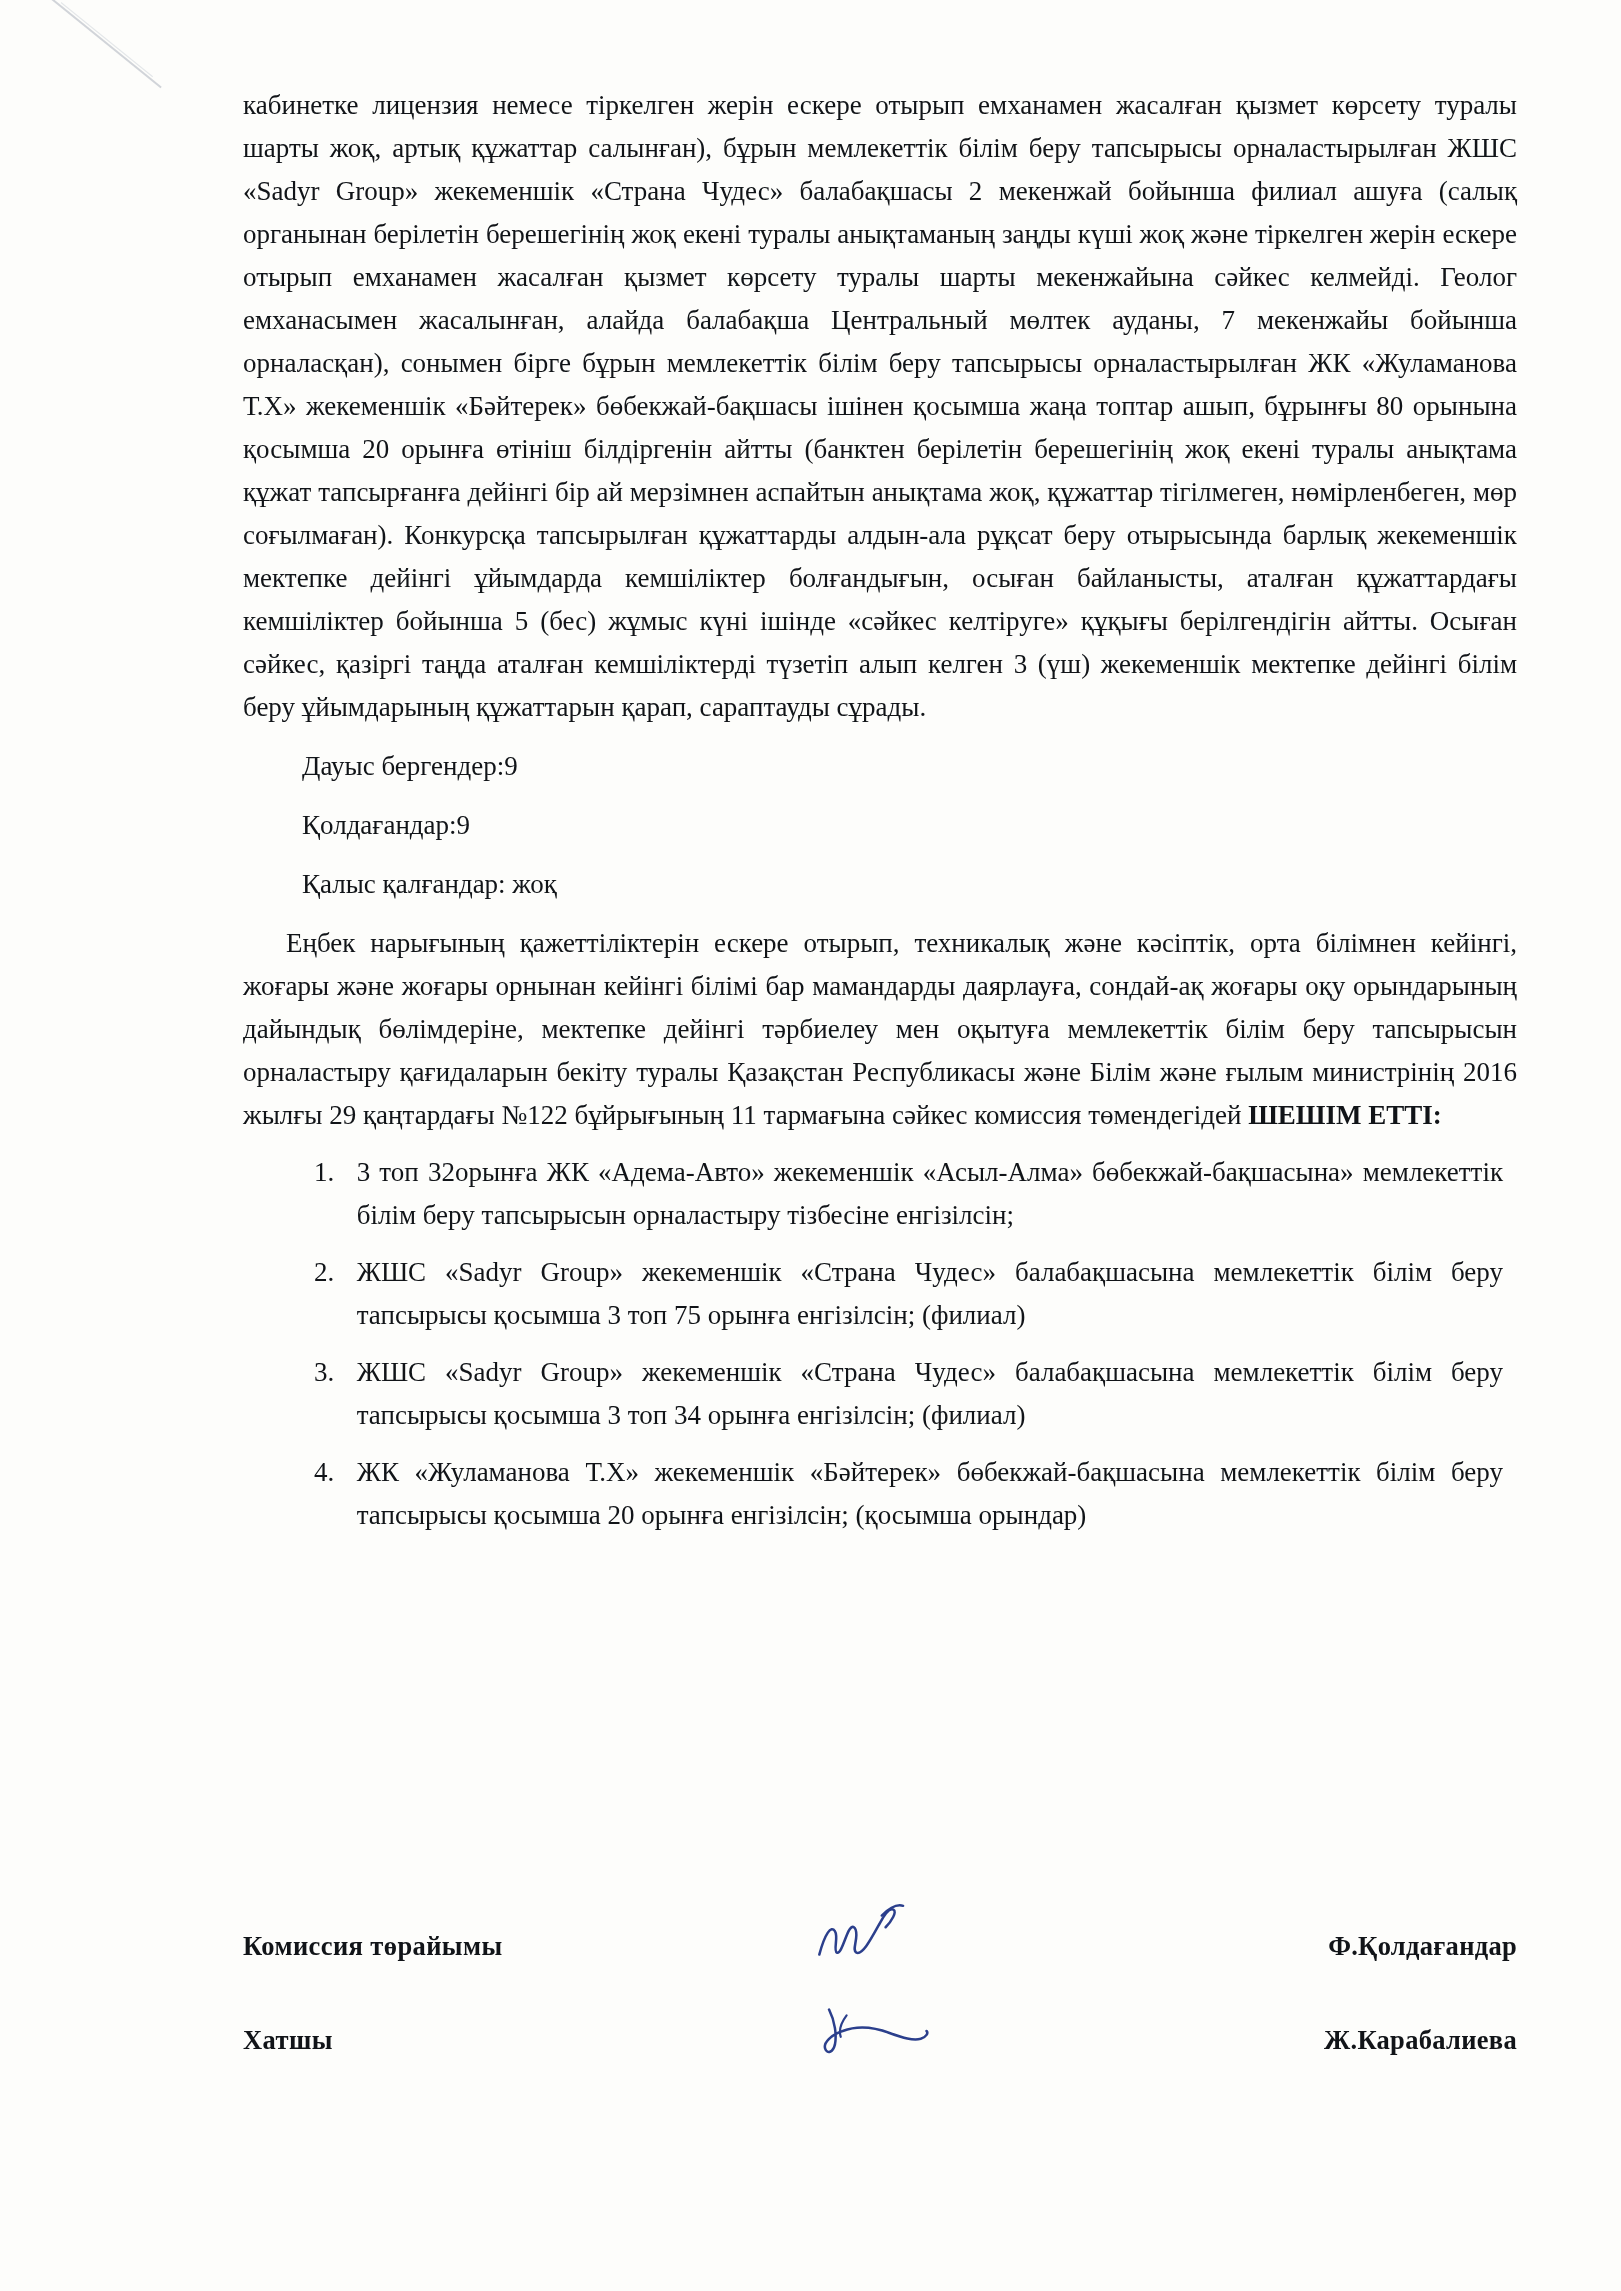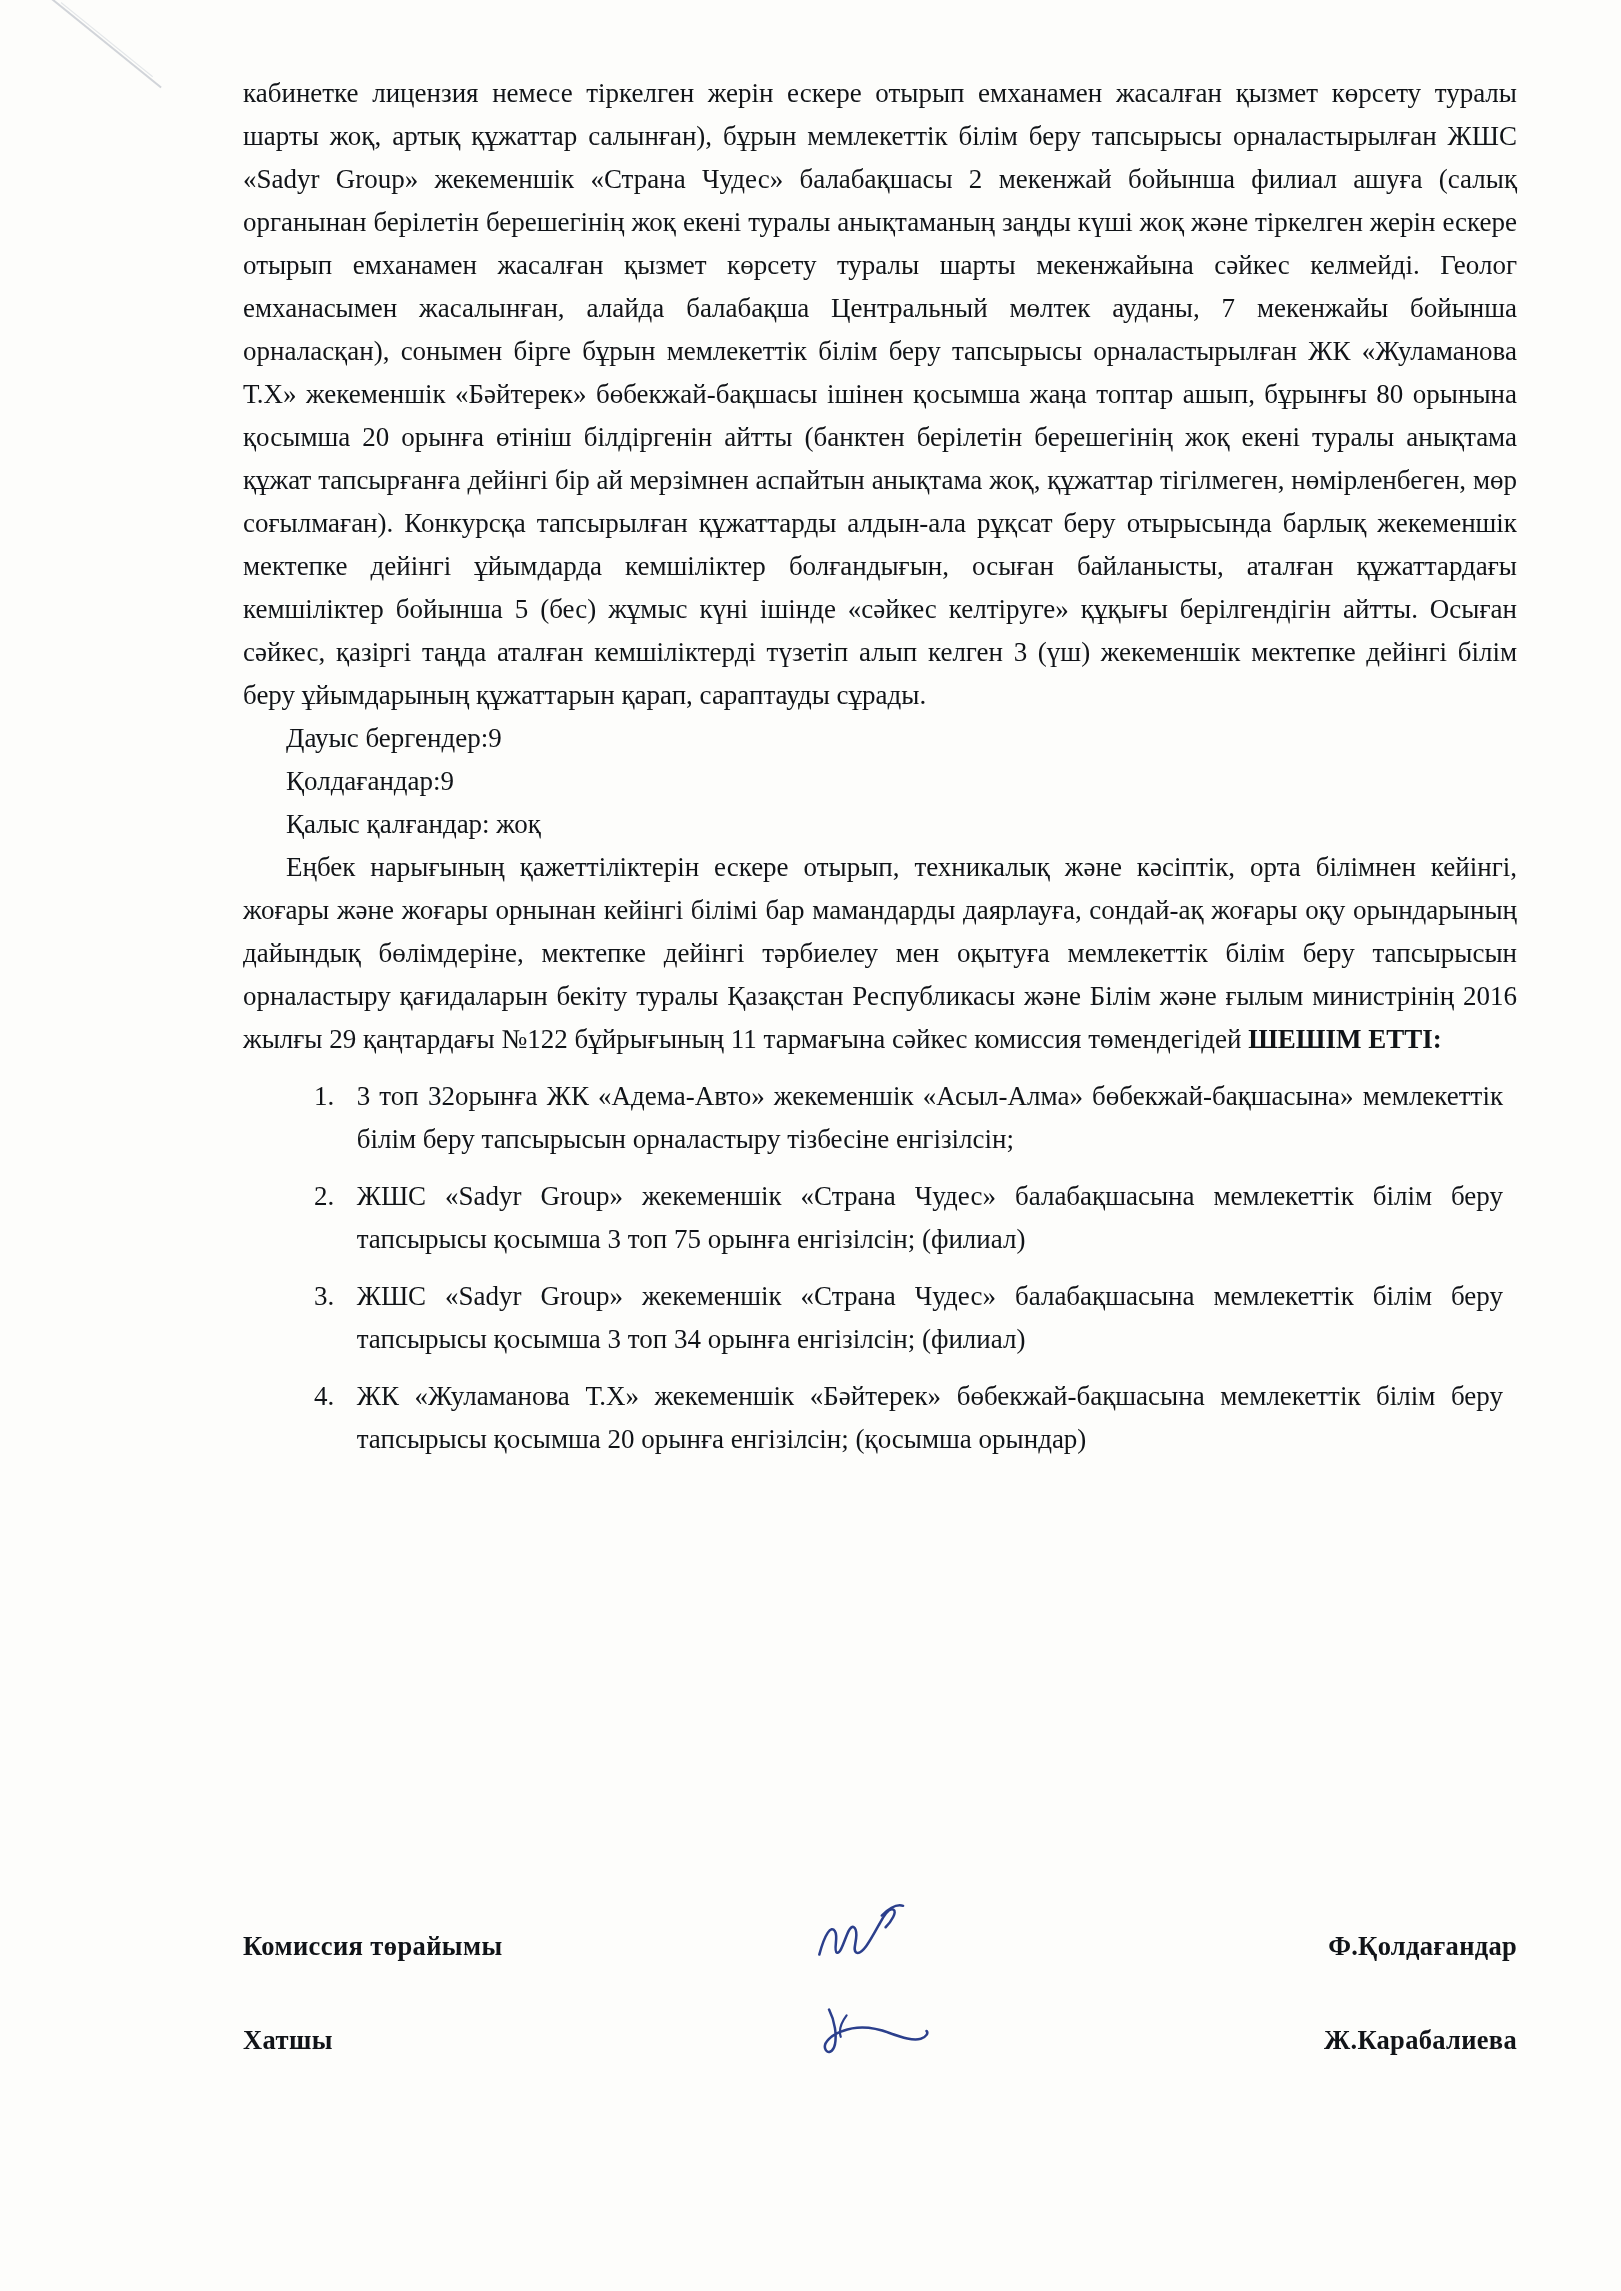--- a/index.html
+++ b/index.html
@@ -51,38 +51,38 @@
     height: 1px;
     background: #d9dde1;
     transform: rotate(39deg);
     transform-origin: left center;
     opacity: .7;
   }
 
   .content {
     position: absolute;
     left: 243px;
-    top: 72px;
+    top: 84px;
     width: 1274px;
   }
 
   p.body {
     margin: 0;
     font-size: 27px;
     line-height: 43px;
     text-align: justify;
     text-justify: inter-word;
     hyphens: none;
   }
   p.indent {
     text-indent: 43px;
   }
 
   .vote-line {
-    margin: 0;
+    margin: 16px;
     font-size: 27px;
     line-height: 43px;
     padding-left: 43px;
   }
 
   ol.decisions {
     margin: 0;
     padding: 0 0 0 84px;
     font-size: 27px;
     line-height: 43px;

